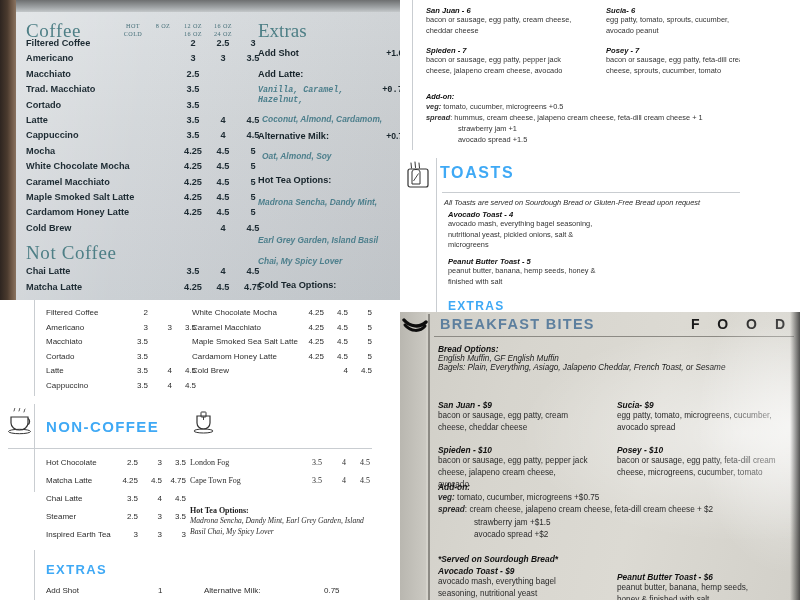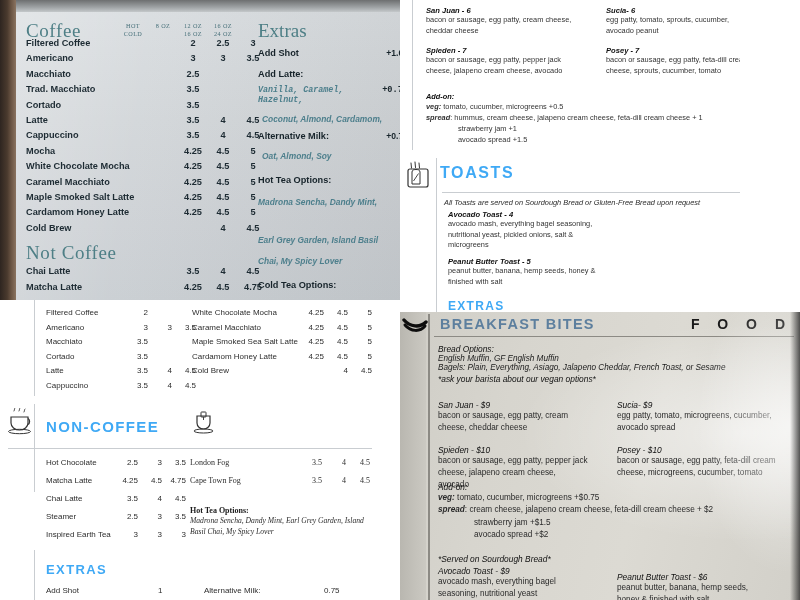--- a/index.html
+++ b/index.html
@@ -75,21 +75,21 @@
   .photo-br{
     position:absolute;inset:0;
     background:
       radial-gradient(ellipse at 86% 42%, rgba(255,255,255,0.55), rgba(255,255,255,0) 46%),
       linear-gradient(105deg,#cfcdc6 0%,#d7d5ce 28%,#dcdad3 60%,#d2d0c9 100%);
   }
   .br-leftband{position:absolute;left:0;top:0;width:26px;height:300px;background:linear-gradient(90deg,#b9b7b0,#cbc9c2);}
   .br-rule{position:absolute;left:28px;top:0;width:1.6px;height:300px;background:#8c8a84;}
   .br-title{color:#5d7f9e;font-size:14.5px;font-weight:bold;letter-spacing:1.3px;}
   .br-food{color:#1a1a1a;font-size:14px;font-weight:bold;letter-spacing:7px;}
-  .br-b{font-size:8.4px;font-weight:normal;font-style:italic;color:#111;}
+  .br-b{font-size:8.4px;font-weight:bold;font-style:italic;color:#111;}
   .br-i{font-size:8.2px;font-style:italic;color:#1b1b1b;}
   .br-d{font-size:8.2px;color:#2a2a2a;line-height:1.5;}
 
   
   .bleed{position:absolute;color:#3fa9f5;font-weight:bold;letter-spacing:1.3px;}
 
   svg{display:block;}
 </style>
 </head>
 <body>
@@ -521,21 +521,20 @@
 
     <div class="br-title" style="position:absolute;left:40px;top:16px;">BREAKFAST BITES</div>
     <div class="br-food" style="position:absolute;right:8px;top:16px;">F O O D</div>
 
     <div style="position:absolute;left:34px;top:36px;width:360px;height:1.4px;background:#8c8a84;"></div>
 
     <div style="position:absolute;left:38px;top:44px;width:358px;">
       <div class="br-b">Bread Options:</div>
       <div class="br-i">English Muffin, GF English Muffin</div>
       <div class="br-i">Bagels: Plain, Everything, Asiago, Jalapeno Cheddar, French Toast, or Sesame</div>
-      <div class="br-b" style="margin-top:2px">*ask your barista about our vegan options*</div>
     </div>
 
     <div class="two-col" style="position:absolute;left:38px;top:100px;width:358px;">
       <div>
         <div class="br-b">San Juan -  $9</div>
         <div class="br-d" style="width:158px">bacon or sausage, egg patty, cream cheese, cheddar cheese</div>
         <div class="br-b" style="margin-top:10px">Spieden - $10</div>
         <div class="br-d" style="width:150px">bacon or sausage, egg patty, pepper jack cheese, jalapeno cream cheese, avocado</div>
       </div>
       <div>

